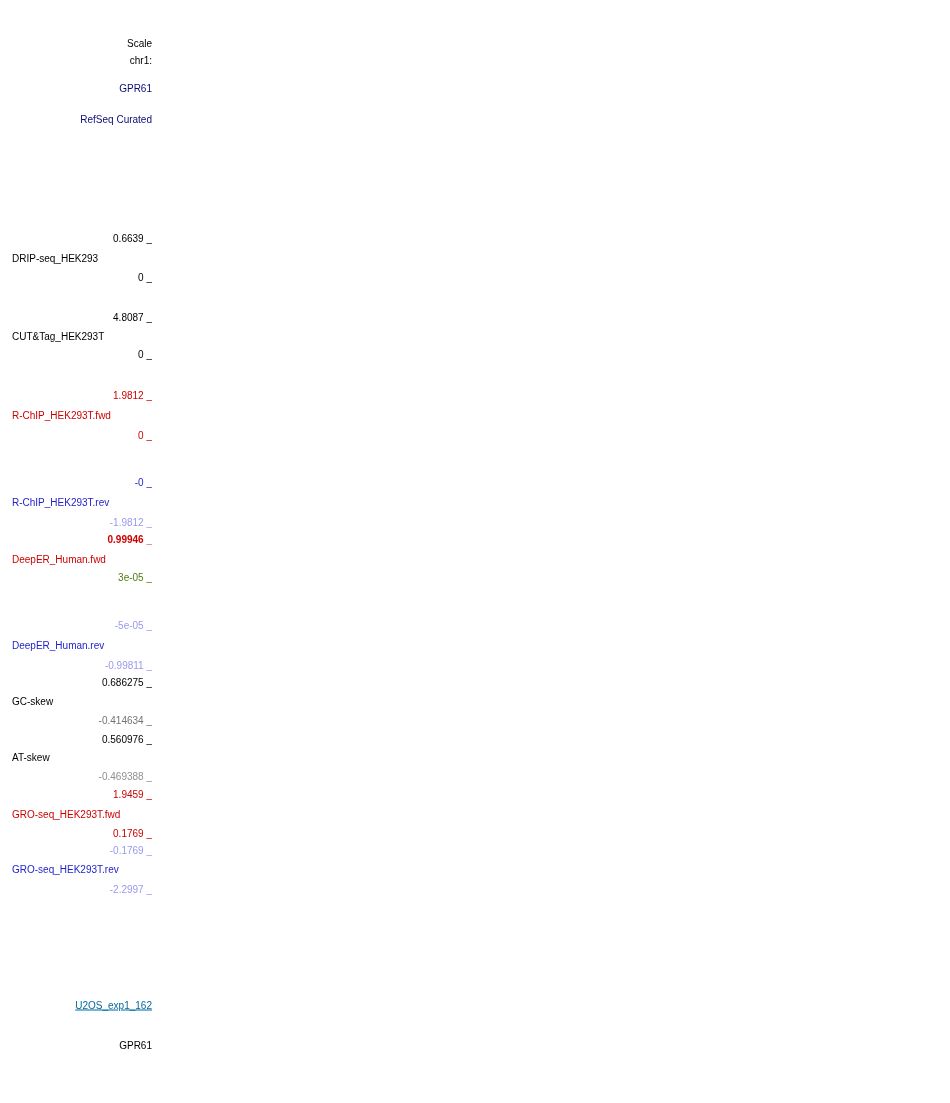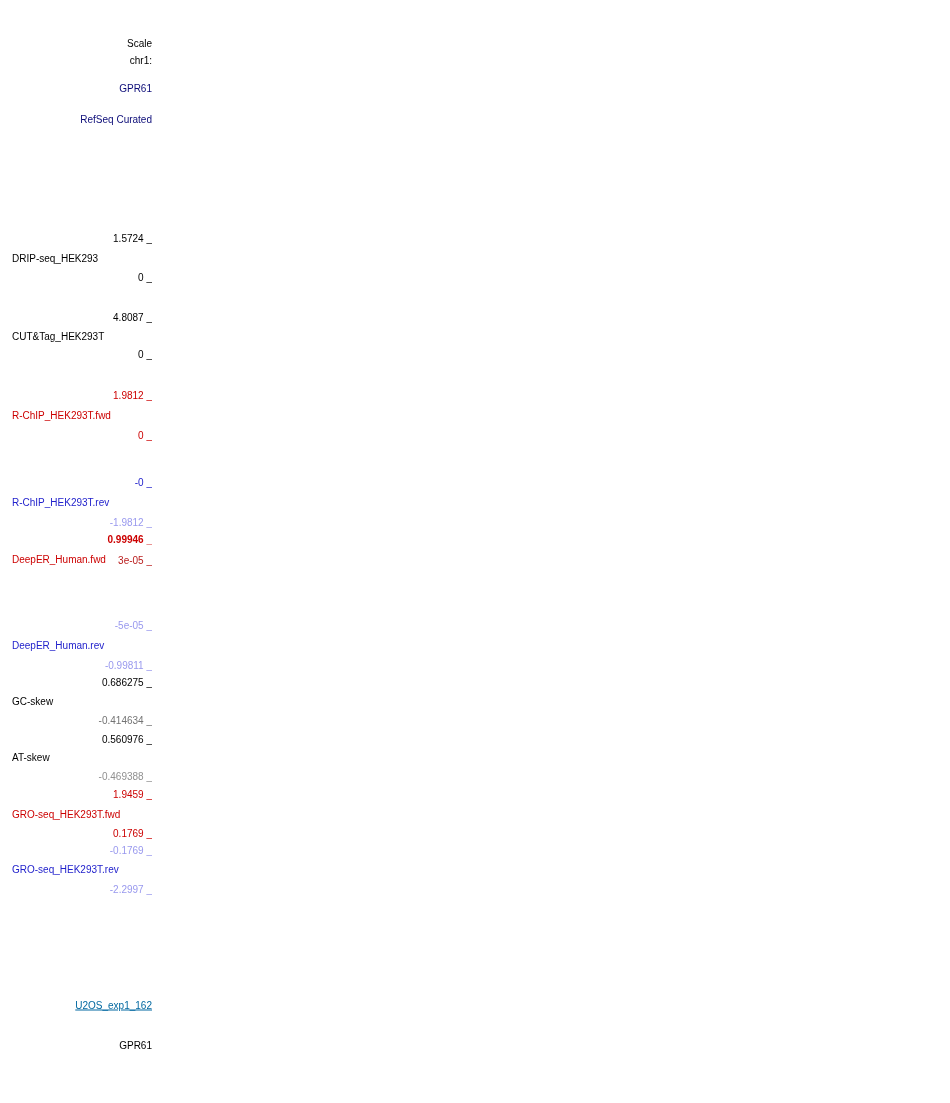--- a/index.html
+++ b/index.html
@@ -45,35 +45,35 @@
 </style>
 </head>
 <body>
 
 <div class="screen">
   <div class="label-layer">
       <div class="lbl right" style="top: 11px; color: rgb(0, 0, 0);">Scale</div>
       <div class="lbl right" style="top: 28px; color: rgb(0, 0, 0);">chr1:</div>
       <div class="lbl right" style="top: 56px; color: rgb(12, 12, 120);">GPR61</div>
       <div class="lbl right" style="top: 87px; color: rgb(12, 12, 120);">RefSeq Curated</div>
-      <div class="lbl right" style="top: 206px; color: rgb(0, 0, 0);">1.5724 _</div>
+      <div class="lbl right" style="top: 206px; color: rgb(0, 0, 0);">0.6639 _</div>
       <div class="lbl left" style="top: 226px; color: rgb(0, 0, 0);">DRIP-seq_HEK293</div>
       <div class="lbl right" style="top: 245px; color: rgb(0, 0, 0);">0 _</div>
       <div class="lbl right" style="top: 285px; color: rgb(0, 0, 0);">4.8087 _</div>
       <div class="lbl left" style="top: 304px; color: rgb(0, 0, 0);">CUT&amp;Tag_HEK293T</div>
       <div class="lbl right" style="top: 322px; color: rgb(0, 0, 0);">0 _</div>
       <div class="lbl right" style="top: 363px; color: rgb(204, 0, 0);">1.9812 _</div>
       <div class="lbl left" style="top: 383px; color: rgb(204, 0, 0);">R-ChIP_HEK293T.fwd</div>
       <div class="lbl right" style="top: 403px; color: rgb(204, 0, 0);">0 _</div>
       <div class="lbl right" style="top: 450px; color: rgb(34, 34, 204);">-0 _</div>
       <div class="lbl left" style="top: 470px; color: rgb(34, 34, 204);">R-ChIP_HEK293T.rev</div>
       <div class="lbl right" style="top: 490px; color: rgb(153, 153, 238);">-1.9812 _</div>
       <div class="lbl right" style="top: 507px; color: rgb(204, 0, 0); font-weight: bold;">0.99946 _</div>
       <div class="lbl left" style="top: 527px; color: rgb(204, 0, 0);">DeepER_Human.fwd</div>
-      <div class="lbl right" style="top: 528px; color: #b91c1c;">3e-05 _</div>
+      <div class="lbl right" style="top: 545px; color: #4d7c0f;">3e-05 _</div>
       <div class="lbl right" style="top: 593px; color: rgb(153, 153, 238);">-5e-05 _</div>
       <div class="lbl left" style="top: 613px; color: rgb(34, 34, 204);">DeepER_Human.rev</div>
       <div class="lbl right" style="top: 633px; color: rgb(153, 153, 238);">-0.99811 _</div>
       <div class="lbl right" style="top: 650px; color: rgb(0, 0, 0);">0.686275 _</div>
       <div class="lbl left" style="top: 669px; color: rgb(0, 0, 0);">GC-skew</div>
       <div class="lbl right" style="top: 688px; color: #737373;">-0.414634 _</div>
       <div class="lbl right" style="top: 707px; color: rgb(0, 0, 0);">0.560976 _</div>
       <div class="lbl left" style="top: 725px; color: rgb(0, 0, 0);">AT-skew</div>
       <div class="lbl right" style="top: 744px; color: rgb(144, 144, 144); text-align: center;">-0.469388 _</div>
       <div class="lbl right" style="top: 762px; color: rgb(204, 0, 0);">1.9459 _</div>

